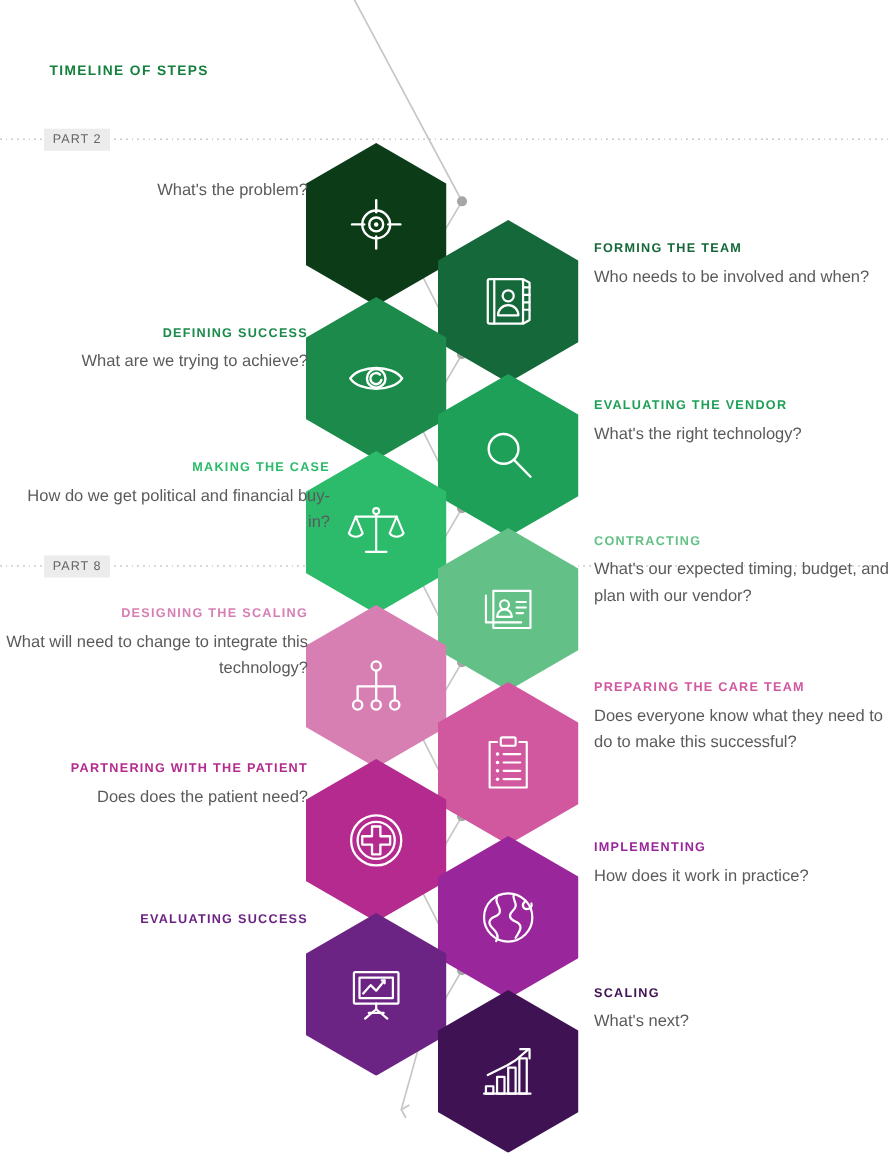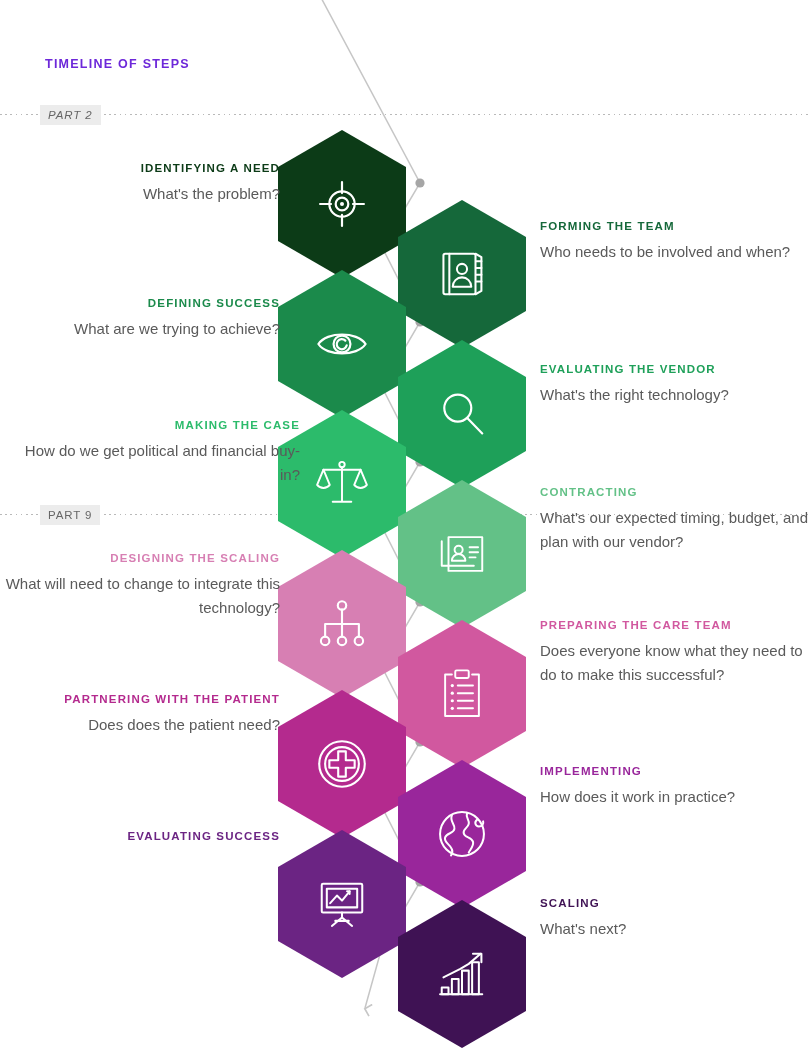--- a/index.html
+++ b/index.html
@@ -21,21 +21,21 @@
   }
 
   
   #title {
     position: absolute;
     left: 45px;
     top: 57px;
     font-size: 12.5px;
     font-weight: bold;
     letter-spacing: 1.25px;
-    color: #6d28d9;
+    color: #15803d;
     white-space: nowrap;
   }
 
   
   .part-divider {
     position: absolute;
     left: 0;
     width: 810px;
     height: 20px;
   }
@@ -135,46 +135,45 @@
         <circle cx="420" cy="742" r="4.6" fill="#a6a6a6"></circle>
         <circle cx="382" cy="807" r="4.6" fill="#a6a6a6"></circle>
         <circle cx="420" cy="882" r="4.6" fill="#a6a6a6"></circle>
         <circle cx="382" cy="947" r="4.6" fill="#a6a6a6"></circle>
       </g>
   </svg>
 
   <div id="title">TIMELINE OF STEPS</div>
 
   <div id="part-dividers">
-      <div class="part-divider" style="top: 105px; font-style: italic;">
+      <div class="part-divider" style="top: 117px;">
         <div class="dots"></div>
         <div class="chip">PART 2</div>
       </div>
       <div class="part-divider" style="top: 505px;">
         <div class="dots"></div>
-        <div class="chip">PART 9</div>
+        <div class="chip">PART 8</div>
       </div>
     </div>
 
   <div id="steps">
       <div class="hex" style="left: 278px; top: 130px; background: rgb(12, 59, 23);">
         <span>
           <svg viewBox="0 0 64 64" fill="none" stroke="#fff" stroke-width="2.6" stroke-linecap="round">
             <circle cx="32" cy="32" r="15"></circle>
             <circle cx="32" cy="32" r="7.5"></circle>
             <circle cx="32" cy="32" r="2.4" fill="#fff" stroke="none"></circle>
             <line x1="32" y1="6" x2="32" y2="19"></line>
             <line x1="32" y1="45" x2="32" y2="58"></line>
             <line x1="6" y1="32" x2="19" y2="32"></line>
             <line x1="45" y1="32" x2="58" y2="32"></line>
           </svg>
         </span>
       </div>
       <div class="step-text left" style="left: 0px; top: 161px;">
-        <div class="step-title" style="color: rgb(12, 59, 23);">IDENTIFYING A NEED</div>
         <div class="step-desc">What's the problem?</div>
       </div>
       <div class="hex" style="left: 398px; top: 200px; background: rgb(21, 104, 58);">
         <span>
           <svg viewBox="0 0 64 64" fill="none" stroke="#fff" stroke-width="2.4" stroke-linecap="round" stroke-linejoin="round">
             <rect x="10" y="8" width="38" height="48" rx="2"></rect>
             <line x1="17" y1="8" x2="17" y2="56"></line>
             <path d="M48 8 L55 12 L55 52 L48 56"></path>
             <line x1="49" y1="17" x2="55" y2="17"></line>
             <line x1="49" y1="25" x2="55" y2="25"></line>

